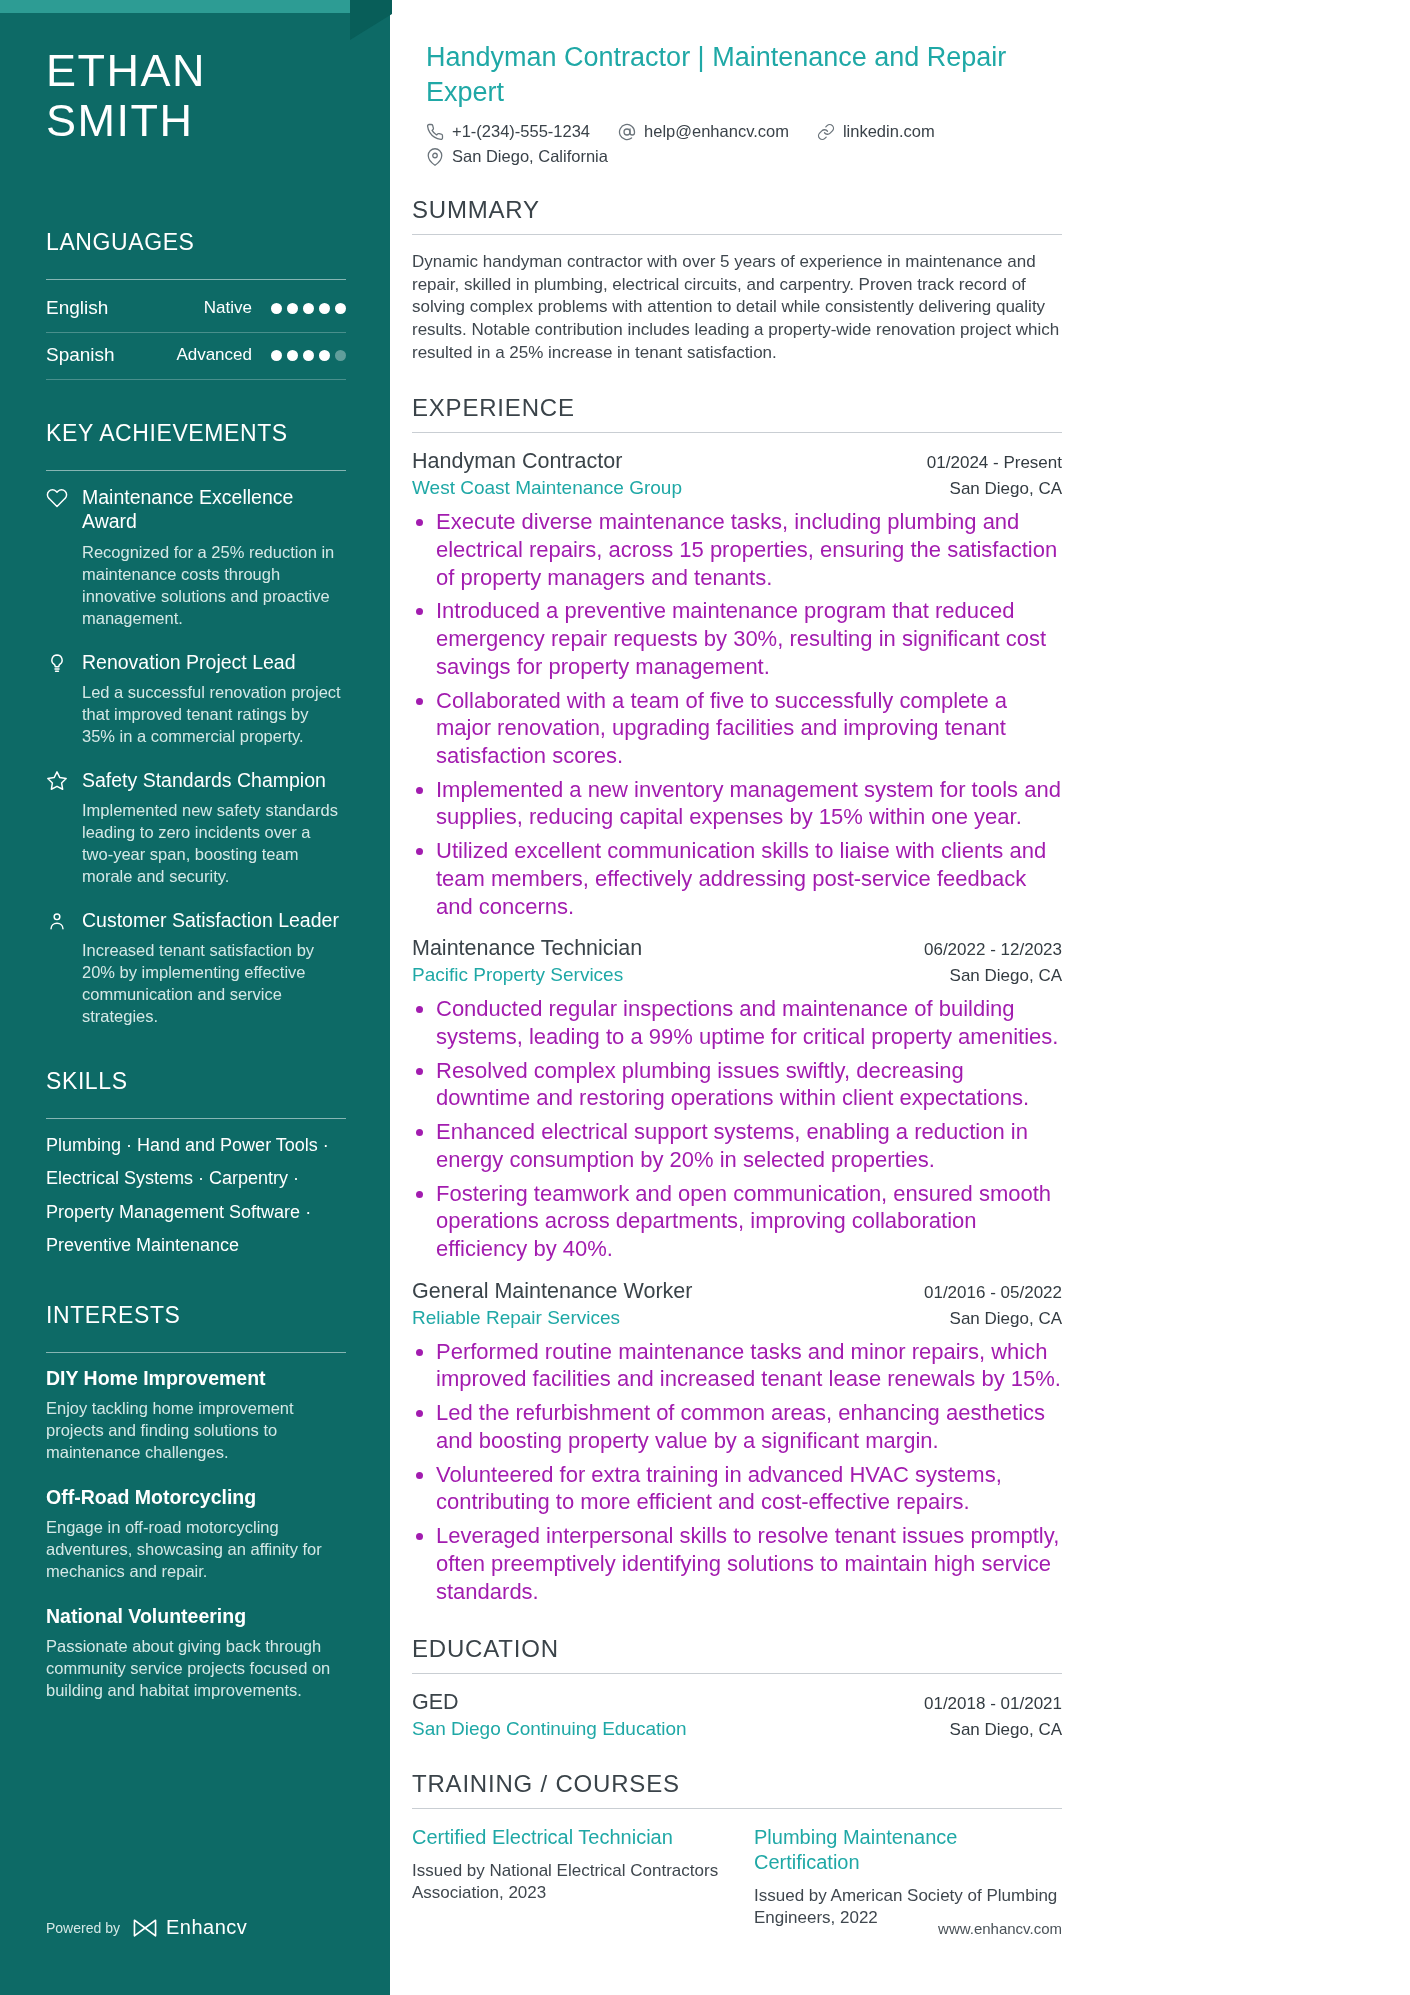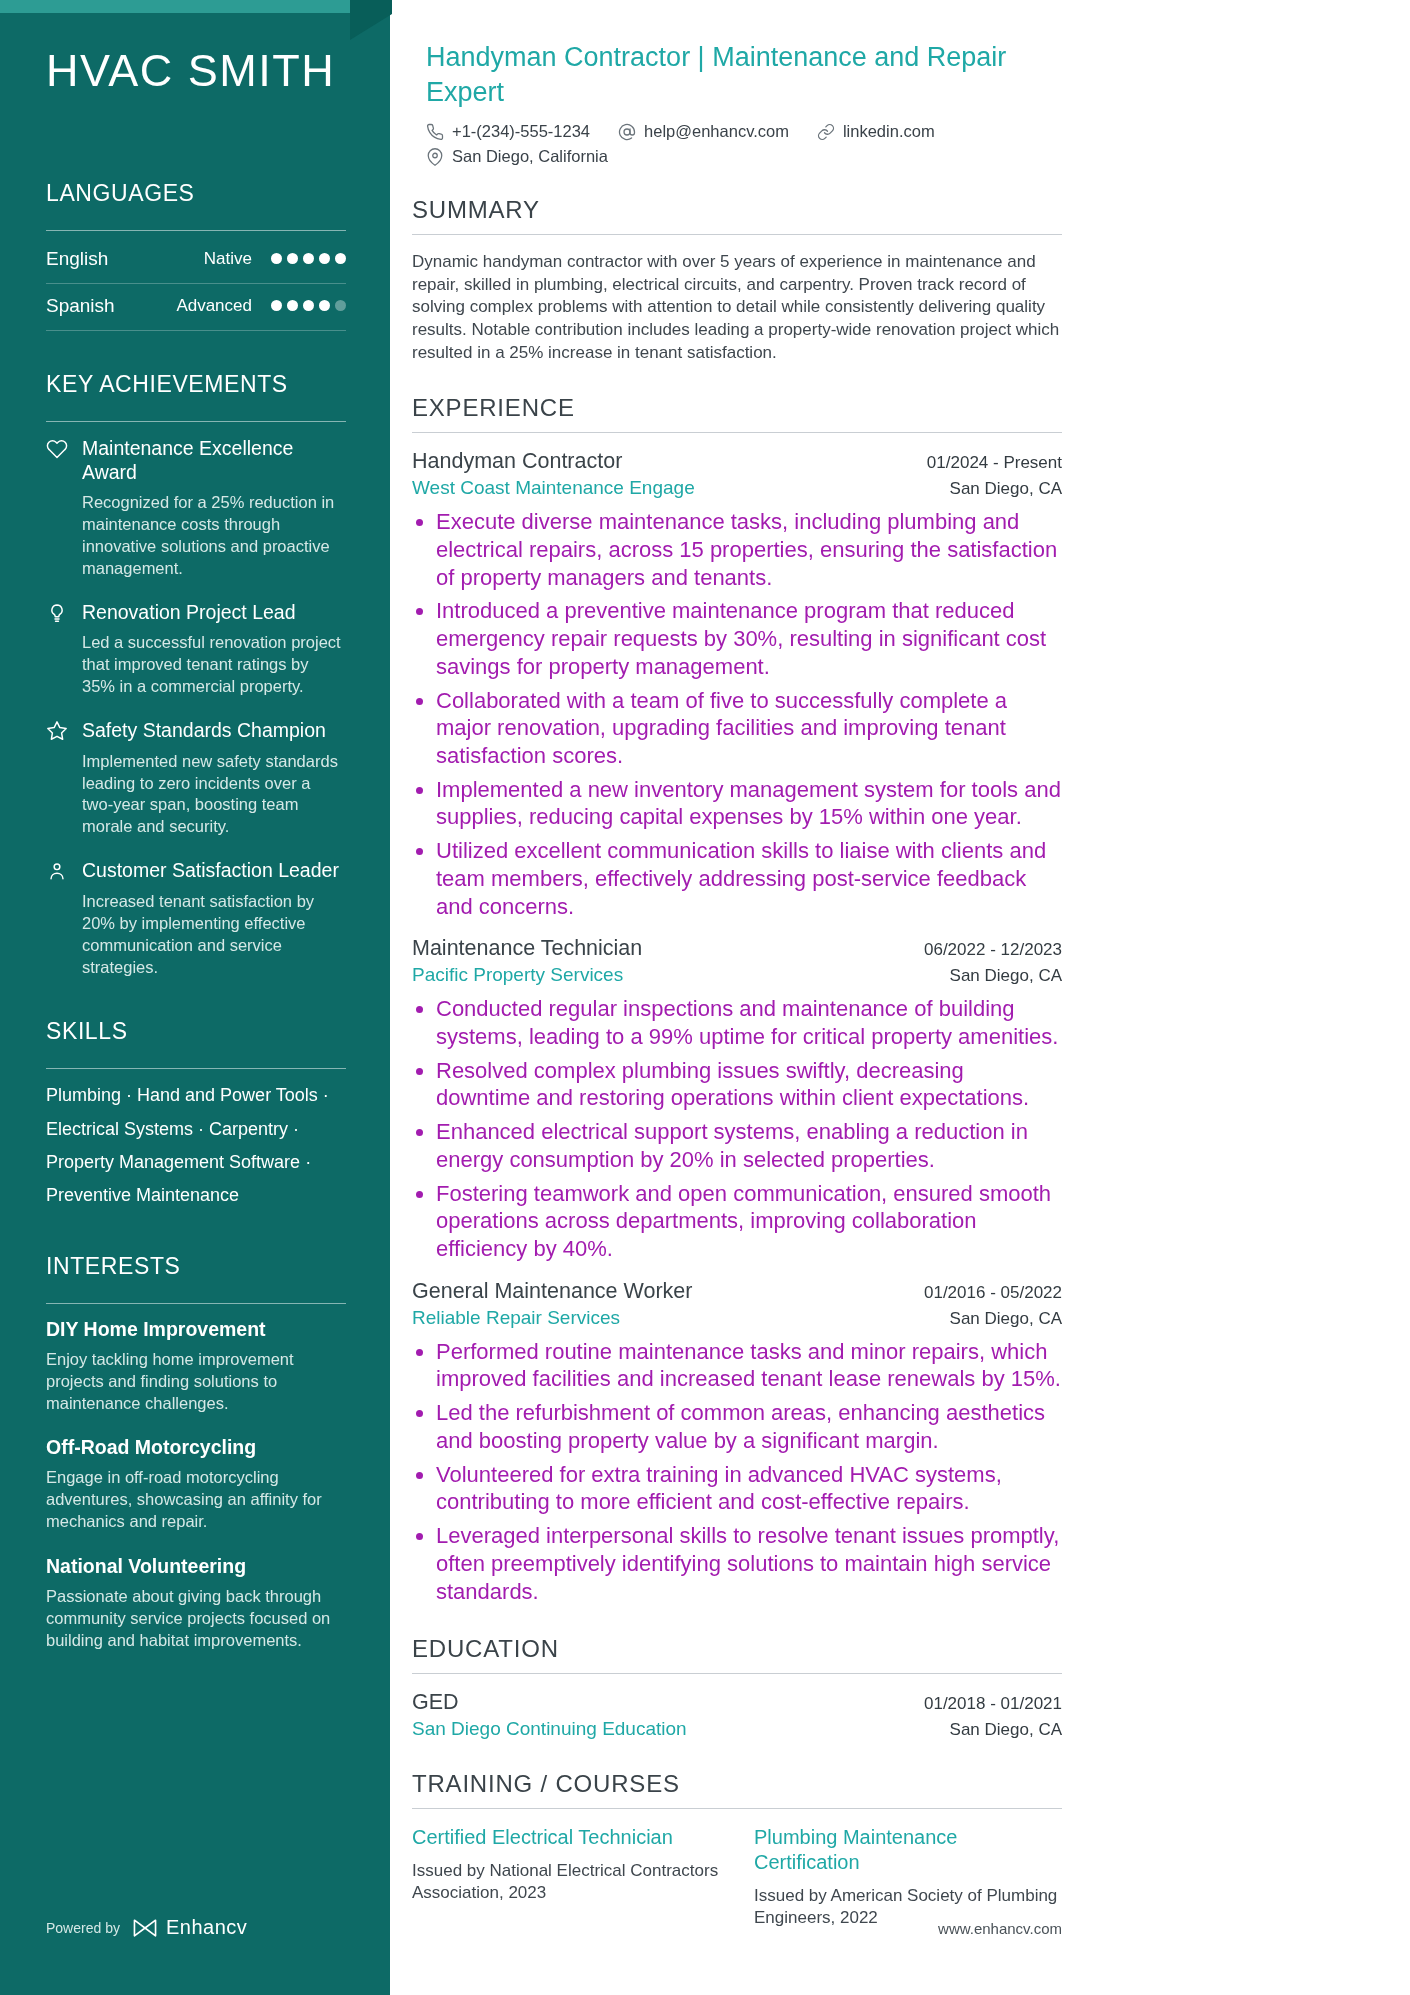--- a/index.html
+++ b/index.html
@@ -87,21 +87,21 @@
 </style>
 </head>
 <body>
 
 <div class="page">
 
   <aside class="sidebar">
     <div class="top-strip"></div>
     <div class="top-fold"></div>
 
-    <h1 class="name">HVAC SMITH</h1>
+    <h1 class="name">ETHAN SMITH</h1>
 
     <section class="side-section first">
       <h2 class="side-heading">LANGUAGES</h2>
       <div class="lang-row">
         <span class="lang-name">English</span>
         <span class="lang-level">Native</span>
         <span class="dots">
             <span class="dot"></span>
             <span class="dot"></span>
             <span class="dot"></span>
@@ -256,21 +256,21 @@
 
     <section class="m-section">
       <h3 class="m-heading">EXPERIENCE</h3>
 
       <div class="job first">
         <div class="row-between">
           <span class="job-title">Handyman Contractor</span>
           <span class="job-dates">01/2024 - Present</span>
         </div>
         <div class="row-between">
-          <span class="company">West Coast Maintenance Engage</span>
+          <span class="company">West Coast Maintenance Group</span>
           <span class="job-loc">San Diego, CA</span>
         </div>
         <ul class="bullets">
           <li>Execute diverse maintenance tasks, including plumbing and electrical repairs, across 15 properties, ensuring the satisfaction of property managers and tenants.</li>
           <li>Introduced a preventive maintenance program that reduced emergency repair requests by 30%, resulting in significant cost savings for property management.</li>
           <li>Collaborated with a team of five to successfully complete a major renovation, upgrading facilities and improving tenant satisfaction scores.</li>
           <li>Implemented a new inventory management system for tools and supplies, reducing capital expenses by 15% within one year.</li>
           <li>Utilized excellent communication skills to liaise with clients and team members, effectively addressing post-service feedback and concerns.</li>
         </ul>
       </div>

